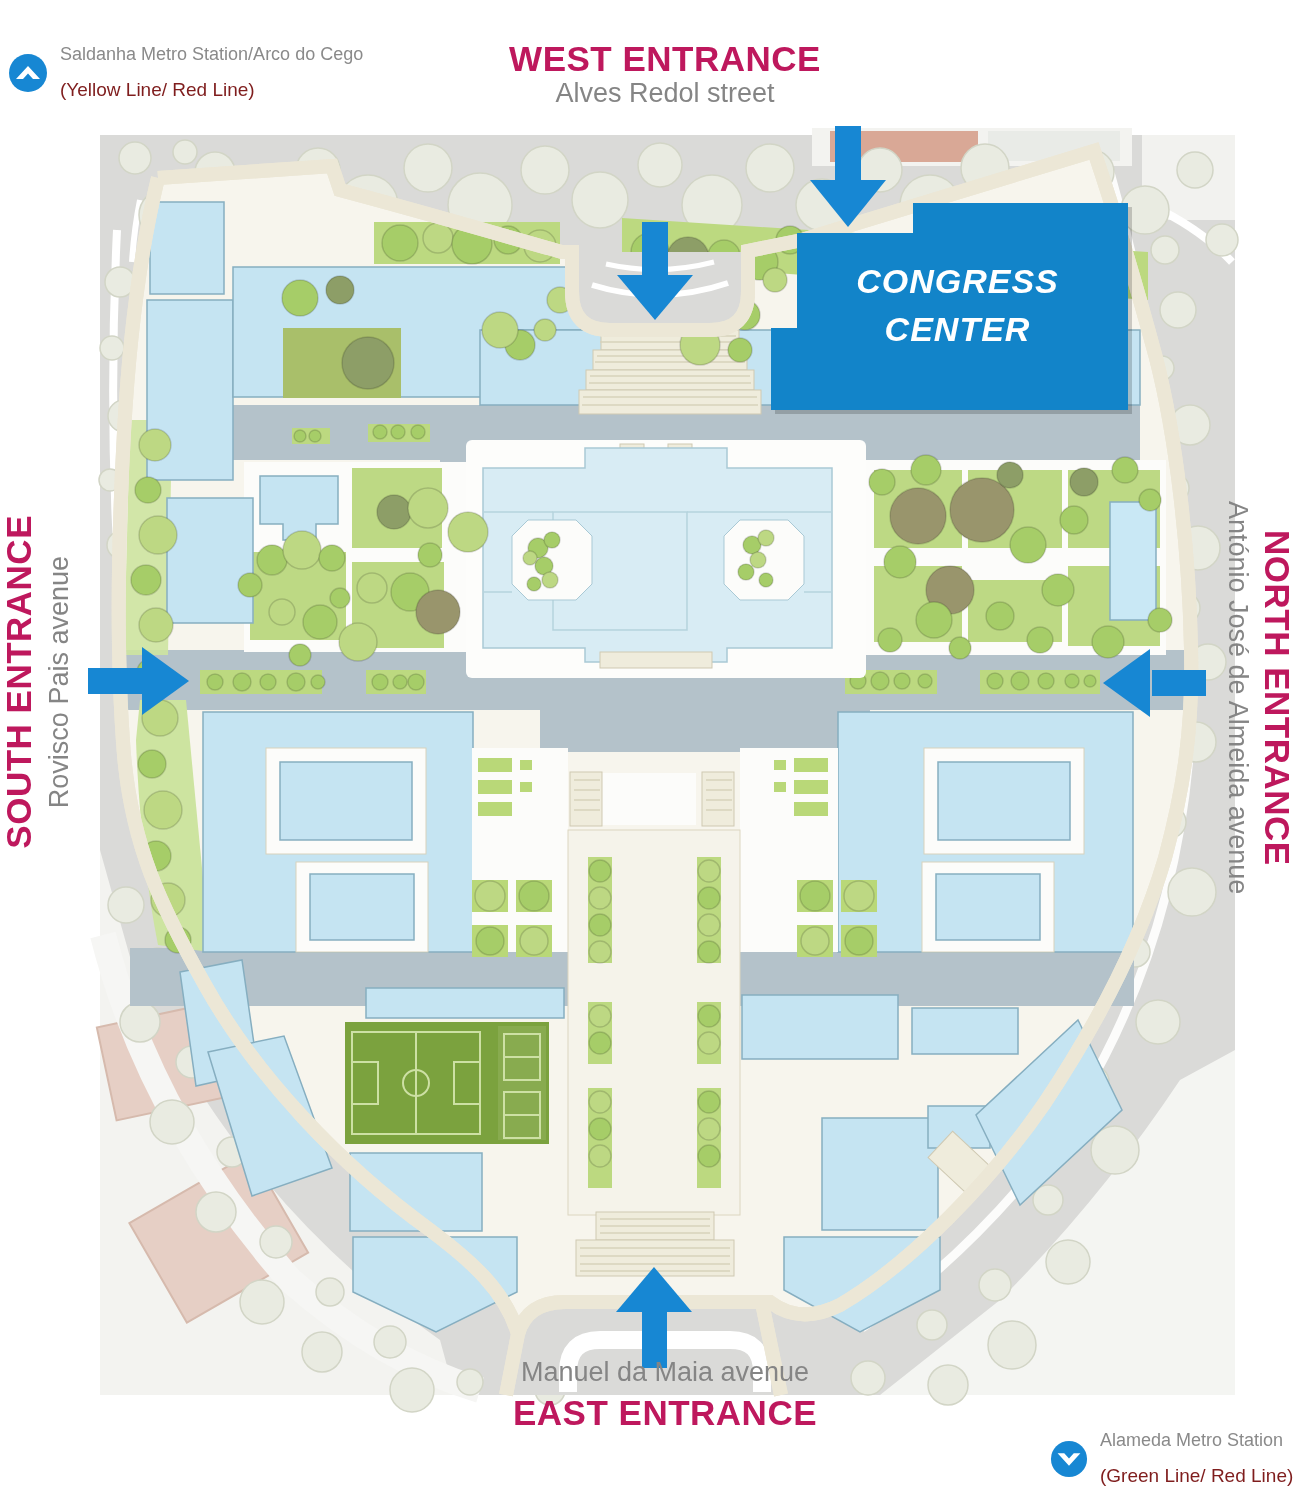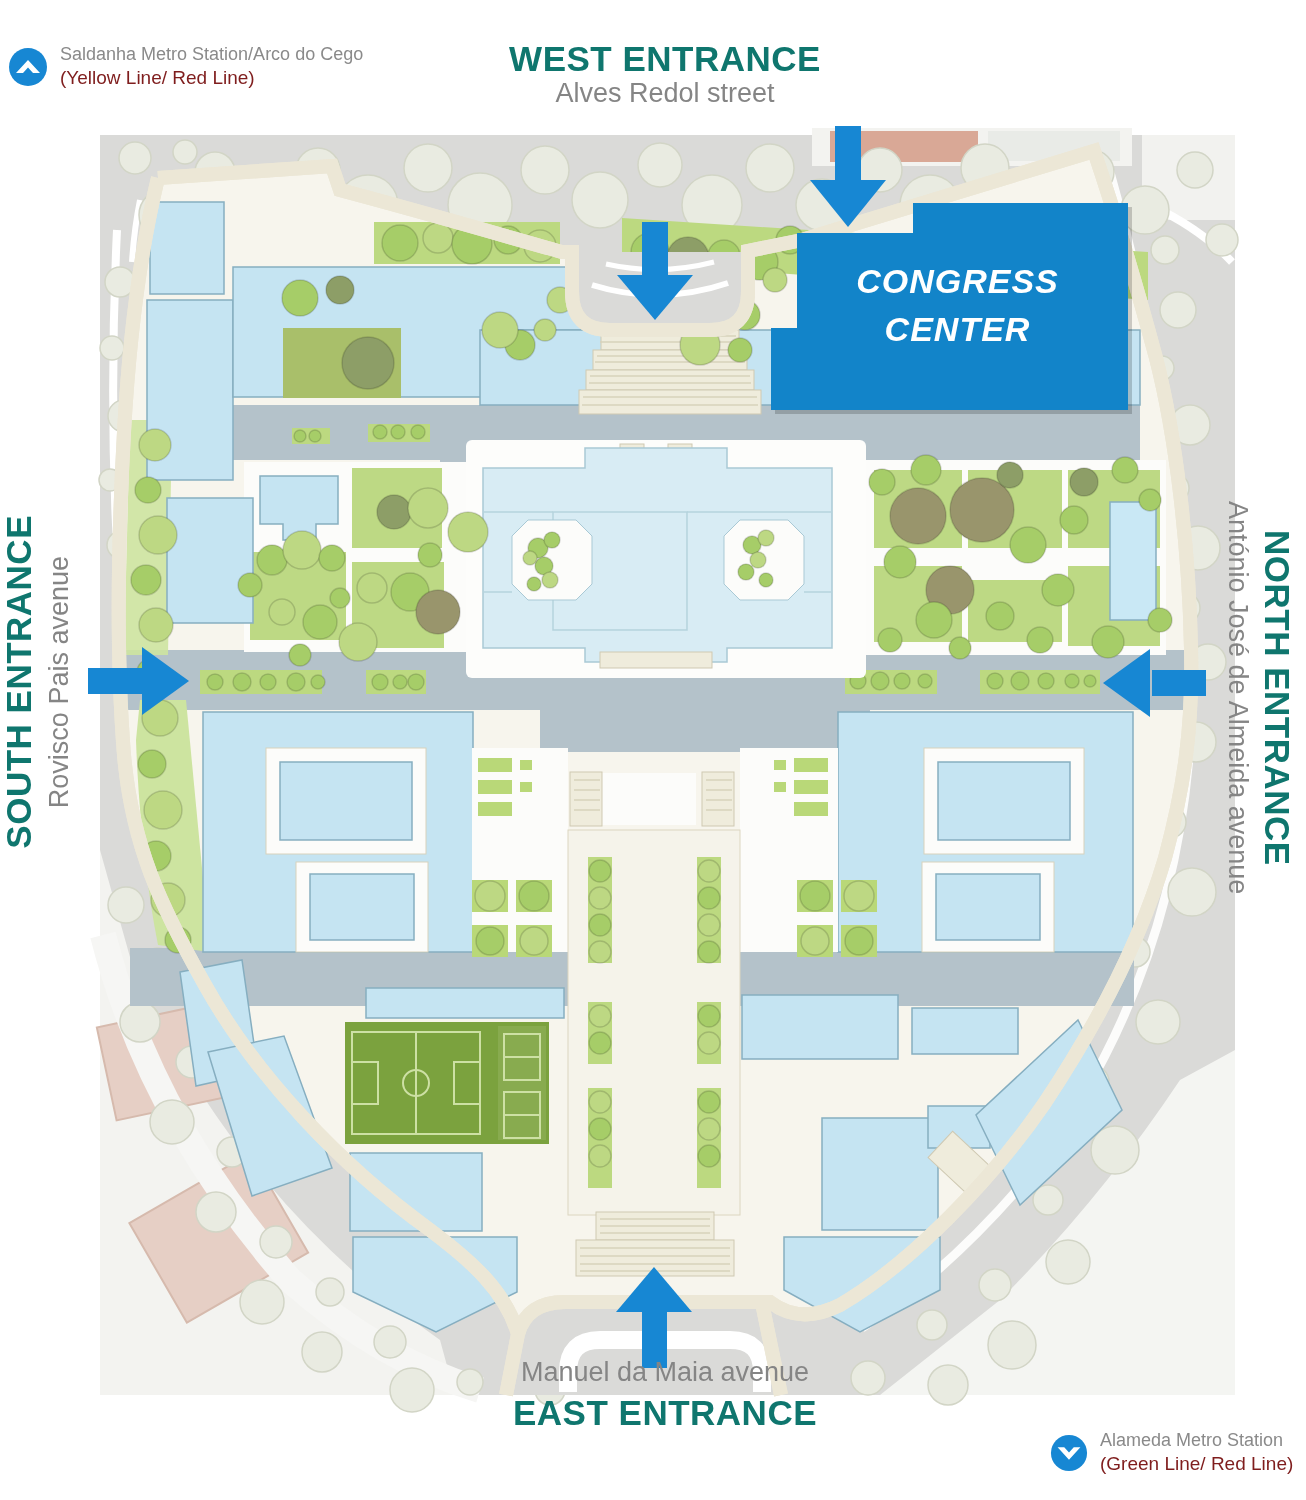--- a/index.html
+++ b/index.html
@@ -1,24 +1,24 @@
 <!DOCTYPE html>
 <html><head>
 <meta charset="utf-8">
 <style>
   html,body{margin:0;padding:0;background:#fff}
   .stage{position:relative;width:1306px;height:1500px;background:#fff;overflow:hidden;
          font-family:"Liberation Sans","DejaVu Sans",sans-serif}
   .stage svg.map{position:absolute;left:0;top:0}
   .lbl{position:absolute}
-  .ent-title{font-weight:bold;font-size:35px;color:#0f766e;letter-spacing:.5px;line-height:1.1}
+  .ent-title{font-weight:bold;font-size:35px;color:#be185d;letter-spacing:.5px;line-height:1.1}
   .ent-street{font-size:27px;color:#858585;line-height:1.1}
   .center{text-align:center}
   .metro{position:absolute;display:flex;align-items:center;gap:12px}
-  .metro-texts{display:flex;flex-direction:column;gap:2px}
+  .metro-texts{display:flex;flex-direction:column;gap:14px}
   .metro-name{font-size:18px;color:#8a8a8a}
   .metro-lines{font-size:19px;color:#7f1d1d;}
   .side{position:absolute;display:flex;flex-direction:row;align-items:center;gap:6px}
   .vert{writing-mode:vertical-rl}
   .flip{transform:rotate(180deg)}
   .congress-lbl{position:absolute;left:805px;top:258px;width:305px;text-align:center;
      color:#fff;font-size:34px;font-weight:bold;font-style:italic;line-height:1.4;letter-spacing:1px}
 </style>
 </head>
 <body>

